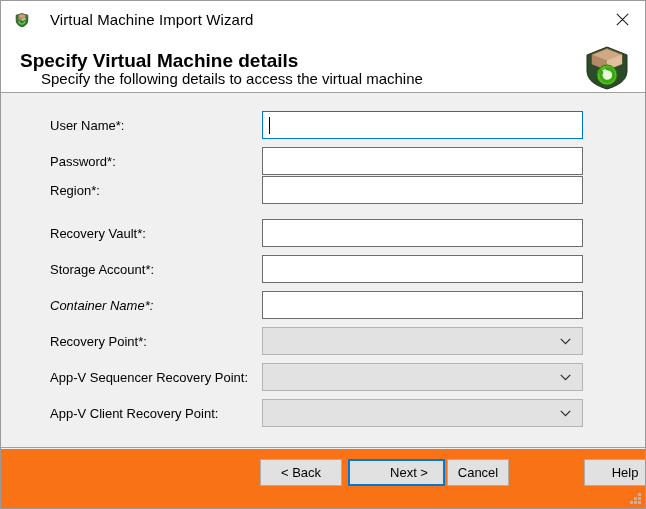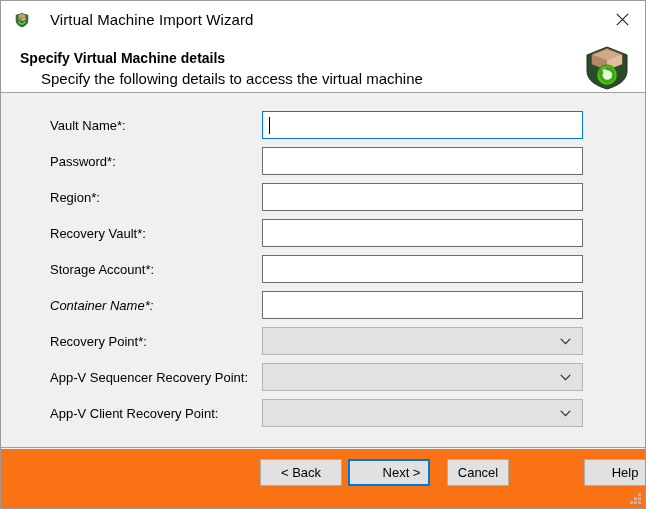--- a/index.html
+++ b/index.html
@@ -64,21 +64,21 @@
     width: 100%;
     height: 55px;
     background: #ffffff;
     border-bottom: 1px solid #a0a0a0;
     box-sizing: border-box;
   }
   #header-title {
     position: absolute;
     left: 19px;
     top: 12px;
-    font-size: 14px;
+    font-size: 19px;
     font-weight: bold;
     color: #000000;
   }
   #header-subtitle {
     position: absolute;
     left: 40px;
     top: 32px;
     font-size: 15px;
     color: #000000;
   }
@@ -172,21 +172,21 @@
     align-items: center;
     justify-content: center;
     cursor: default;
     padding: 0;
   }
   .btn.default {
     border: 2px solid #0078d7;
     background: #e1e1e1;
   }
   #btn-back   { left: 259px; width: 82px; }
-  #btn-next   { left: 347px; width: 82px; padding-left: 25px; }
+  #btn-next   { left: 347px; width: 97px; padding-left: 25px; }
   #btn-cancel { left: 446px; width: 62px; }
   #btn-help   { left: 545px; width: 82px; margin-left: 38px; }
 
   #resize-grip {
     position: absolute;
     right: 3px;
     bottom: 3px;
     width: 13px;
     height: 13px;
   }
@@ -233,32 +233,32 @@
         <circle cx="26" cy="32" r="6.2" fill="#e8f8dd"></circle>
         <path d="M26 25.6 A6.4 6.4 0 1 1 20.6 29.2" fill="none" stroke="#3da613" stroke-width="3.1" stroke-linecap="round"></path>
         <path d="M19.4 25.0 L22.6 30.3 L17.0 30.7 Z" fill="#3da613"></path>
       </svg>
     </div>
   </div>
 
   <div id="body">
 
     <div class="form-row" style="top:17px;">
-      <div class="form-label">Vault Name*:</div>
+      <div class="form-label">User Name*:</div>
       <div class="form-field textbox focused">
         <div class="caret"></div>
       </div>
     </div>
 
     <div class="form-row" style="top:53px;">
       <div class="form-label">Password*:</div>
       <div class="form-field textbox"></div>
     </div>
 
-    <div class="form-row" style="top:89px;">
+    <div class="form-row" style="top:82px;">
       <div class="form-label">Region*:</div>
       <div class="form-field textbox"></div>
     </div>
 
     <div class="form-row" style="top:125px;">
       <div class="form-label">Recovery Vault*:</div>
       <div class="form-field textbox"></div>
     </div>
 
     <div class="form-row" style="top:161px;">

